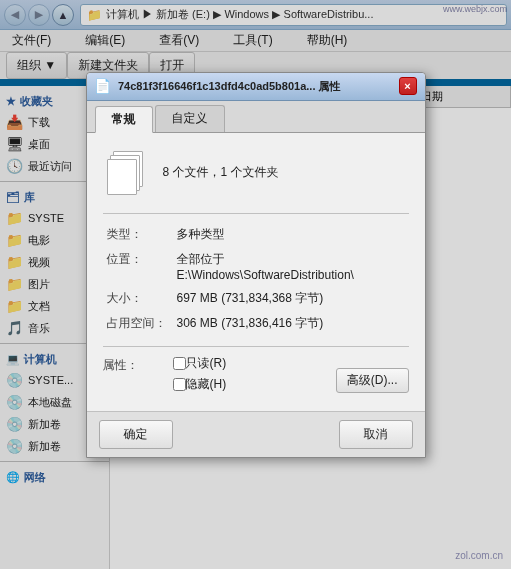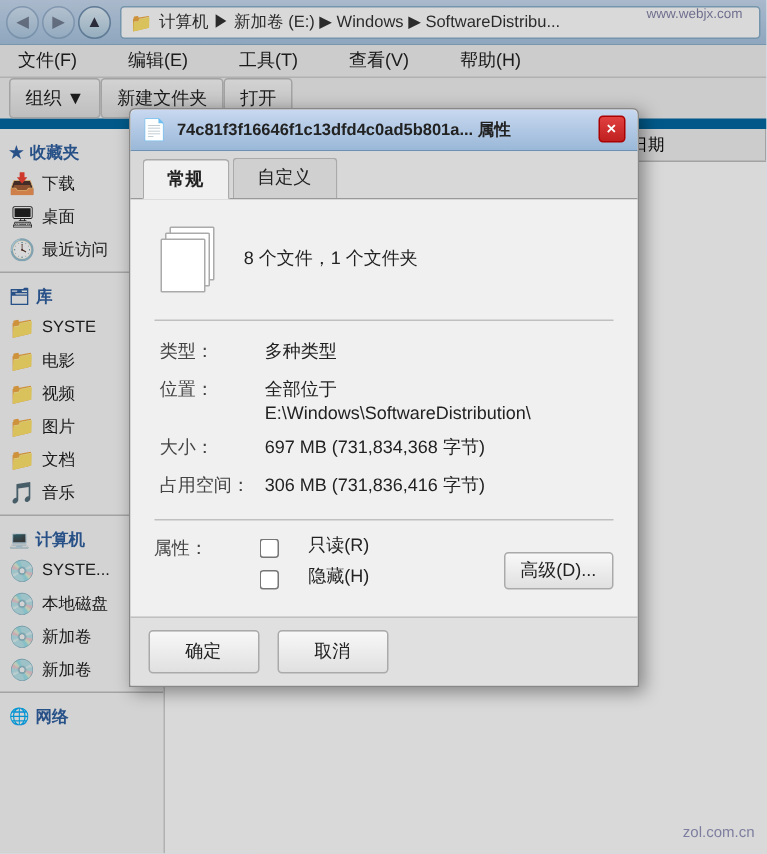--- a/index.html
+++ b/index.html
@@ -69,21 +69,21 @@
     }
 
     .address-icon {
       margin-right: 4px;
       font-size: 12px;
     }
 
     .watermark-top {
       position: absolute;
       top: 4px;
-      right: 16px;
+      right: 4px;
       font-size: 9px;
       color: rgba(0,0,80,0.5);
     }
 
     
     .menu-bar {
       background: #f0f0f0;
       height: 22px;
       display: flex;
       align-items: center;
@@ -390,22 +390,22 @@
     }
 
     .attrs-checkboxes {
       display: flex;
       flex-direction: column;
       gap: 4px;
     }
 
     .checkbox-row {
       display: flex;
-      align-items: flex-end;
-      gap: 20px;
+      align-items: center;
+      gap: 0;
       font-size: 12px;
       color: #222;
     }
 
     .checkbox-row input[type="checkbox"] {
       width: 13px;
       height: 13px;
       cursor: pointer;
     }
 
@@ -424,21 +424,21 @@
       display: flex;
       align-items: flex-end;
     }
 
     
     .dialog-buttons {
       background: #e0e0e0;
       border-top: 1px solid #c0c0c0;
       padding: 8px 12px;
       display: flex;
-      justify-content: flex-start;
+      justify-content: space-between;
       gap: 12px;
     }
 
     .dialog-btn {
       padding: 5px 24px;
       background: linear-gradient(to bottom, #f8f8f8, #e0e0e0);
       border: 1px solid #aaa;
       border-radius: 3px;
       cursor: pointer;
       font-size: 12px;
@@ -469,22 +469,22 @@
     <div class="address-bar">
       <span class="address-icon">📁</span>
       <span>计算机 ▶ 新加卷 (E:) ▶ Windows ▶ SoftwareDistribu...</span>
     </div>
     <div class="watermark-top">www.webjx.com</div>
   </div>
 
   <div class="menu-bar">
     <span class="menu-item">文件(F)</span>
     <span class="menu-item">编辑(E)</span>
+    <span class="menu-item">查看(V)</span>
     <span class="menu-item">工具(T)</span>
-    <span class="menu-item">查看(V)</span>
     <span class="menu-item">帮助(H)</span>
   </div>
 
   <div class="toolbar">
     <div class="toolbar-btn">组织 ▼</div>
     <div class="toolbar-btn">新建文件夹</div>
     <div class="toolbar-btn">打开</div>
   </div>
 
   <div class="main-area">

